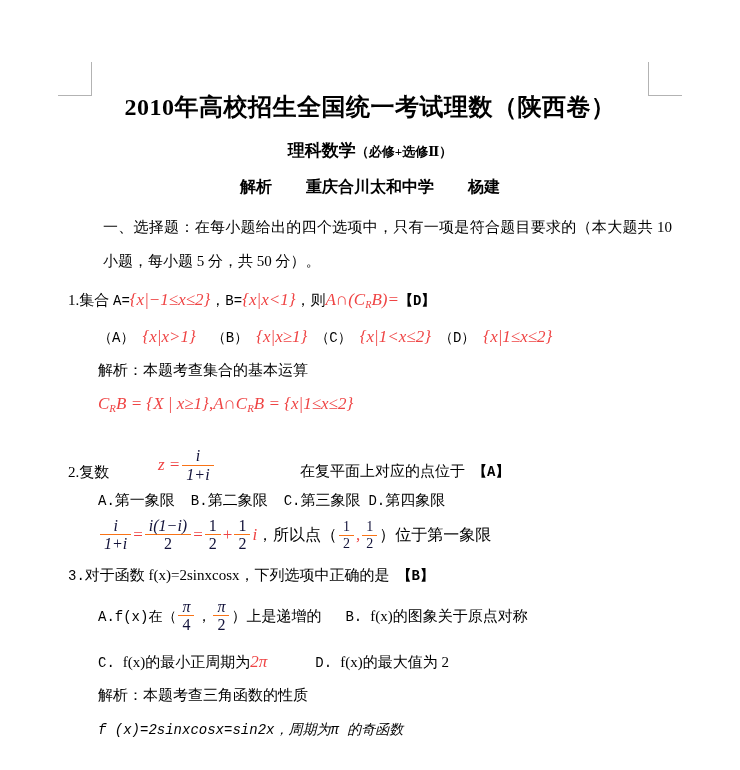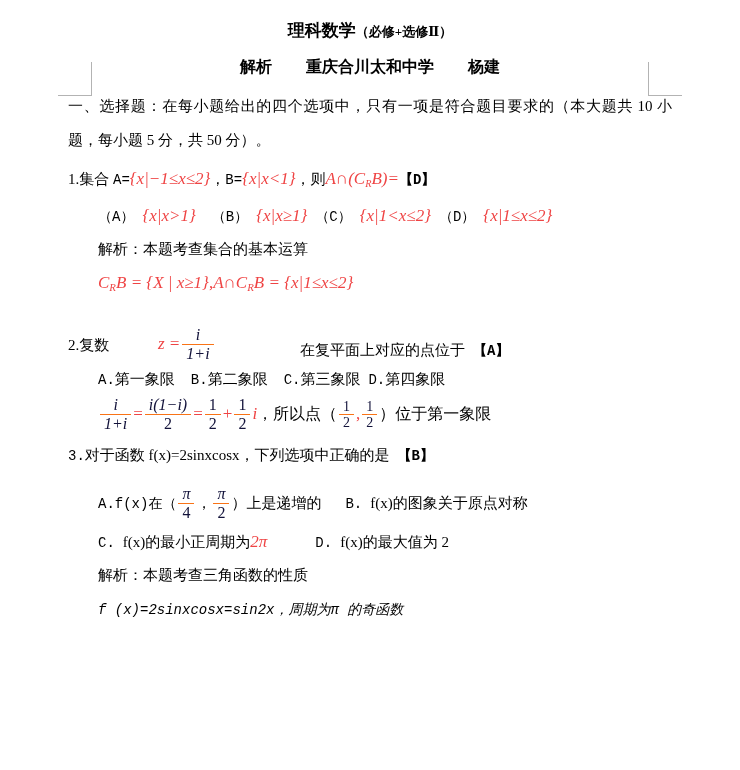--- a/index.html
+++ b/index.html
@@ -77,20 +77,21 @@
     margin-top: 17px;
     line-height: 1.1;
   }
   .byline .gap-a { display: inline-block; width: 34px; }
   .byline .gap-b { display: inline-block; width: 34px; }
 
   .para {
     font-size: 15px;
     line-height: 34px;
     text-align: justify;
+    margin-left: 35px;
   }
   .section-intro {
     margin-top: 14px;
   }
 
   .q-line {
     font-size: 15px;
     line-height: 32px;
     margin-top: 6px;
     white-space: nowrap;
@@ -167,21 +168,21 @@
     font-size: 15px;
     line-height: 20px;
     margin-top: 4px;
     white-space: nowrap;
     height: 54px;
     position: relative;
   }
   .q2-stem .lbl-left {
     position: absolute;
     left: 0;
-    bottom: 8px;
+    bottom: 2px;
   }
   .q2-stem .eqbox {
     position: absolute;
     left: 90px;
     bottom: 0px;
   }
   .q2-stem .tail {
     position: absolute;
     left: 232px;
     bottom: 2px;
@@ -190,21 +191,21 @@
   .q3-opts {
     position: relative;
     height: 50px;
     margin-top: 4px;
     font-size: 15px;
     white-space: nowrap;
   }
   .q3-opts .row {
     position: absolute;
     left: 30px;
-    bottom: 4px;
+    bottom: 12px;
   }
 
   .italic-note {
     font-style: italic;
   }
   .sp8 { display:inline-block; width:8px; }
   .sp16 { display:inline-block; width:16px; }
   .sp24 { display:inline-block; width:24px; }
   .sp32 { display:inline-block; width:32px; }
 </style>
@@ -215,20 +216,21 @@
   <span class="v"></span>
   <span class="h"></span>
 </div>
 <div class="crop-mark crop-tr">
   <span class="v"></span>
   <span class="h"></span>
 </div>
 
 <div class="page">
 
+  <div class="doc-title">2010年高校招生全国统一考试理数（陕西卷）</div>
 
   <div class="doc-subtitle">
     <span>理科数学</span><span class="small">（必修+选修Ⅱ）</span>
   </div>
 
   <div class="byline">
     <span>解析</span><span class="gap-a"></span><span>重庆合川太和中学</span><span class="gap-b"></span><span>杨建</span>
   </div>
 
   <div class="para section-intro">一、选择题：在每小题给出的四个选项中，只有一项是符合题目要求的（本大题共 10 小题，每小题 5 分，共 50 分）。</div>

